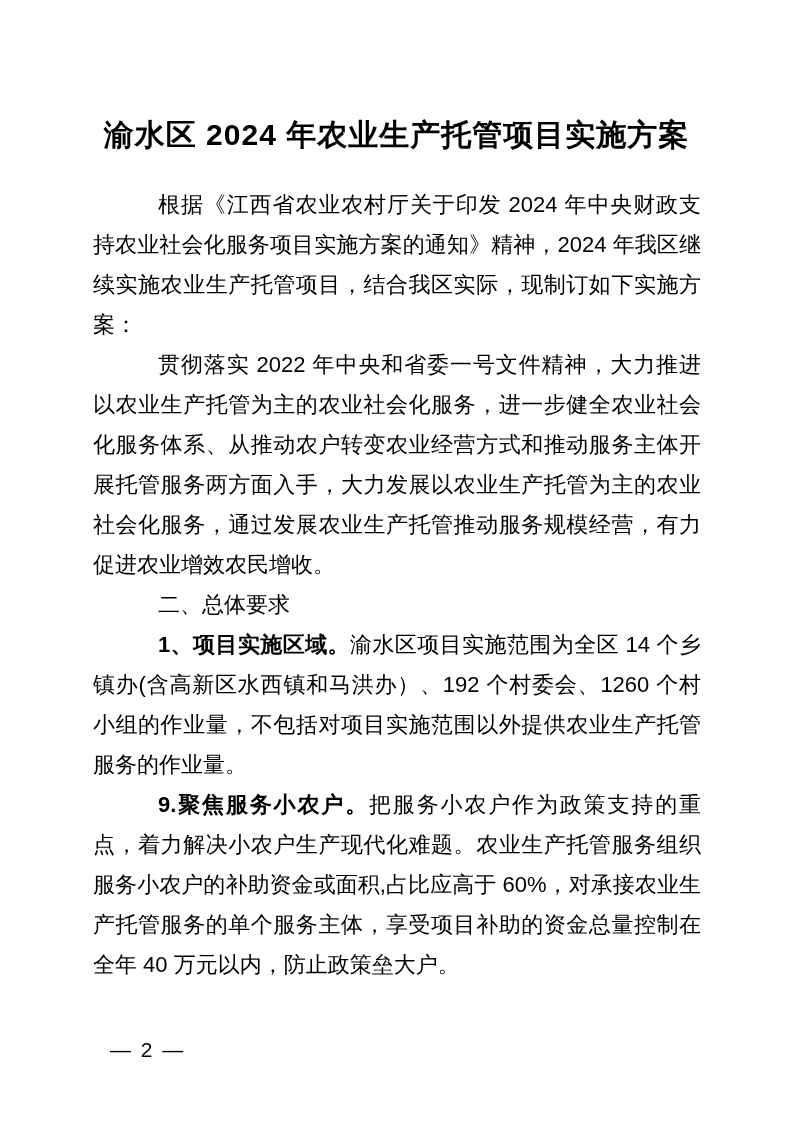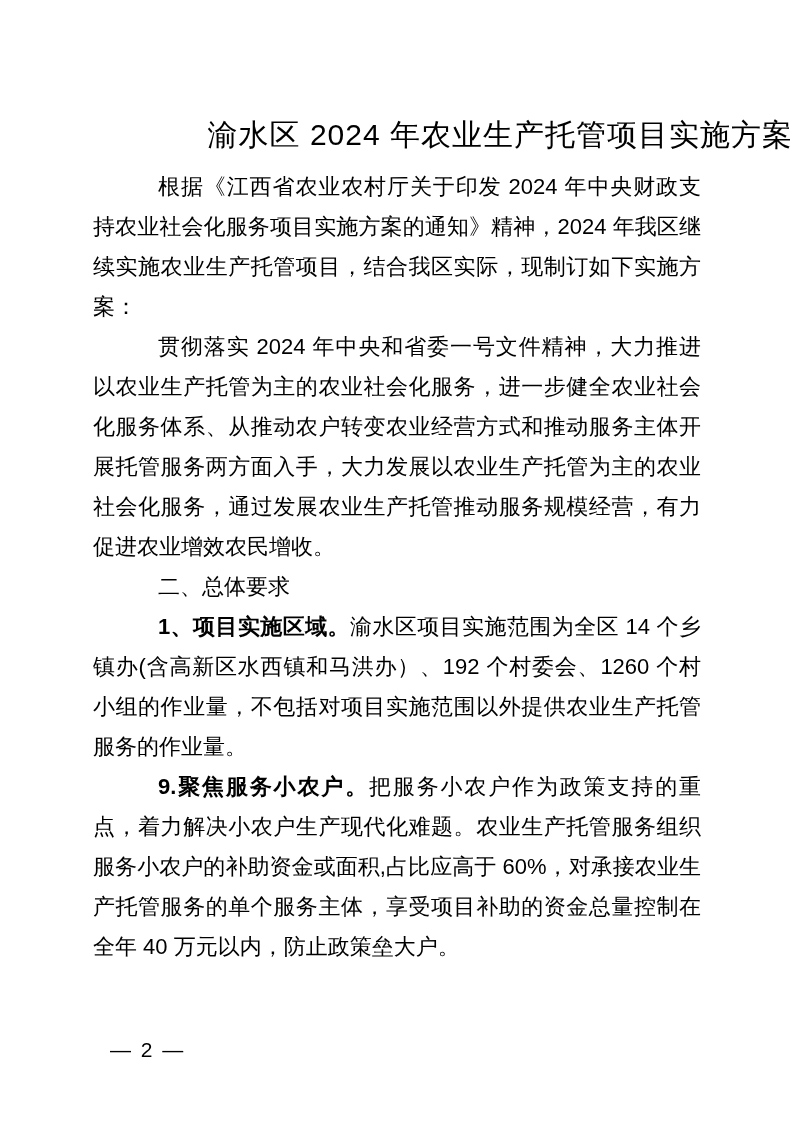--- a/index.html
+++ b/index.html
@@ -14,30 +14,30 @@
     background: #ffffff;
     overflow: hidden;
     font-family: "Liberation Sans", "DejaVu Sans", sans-serif;
     color: #000000;
   }
   .doc-title {
     position: absolute;
     top: 93px;
     left: 0;
     width: 793px;
-    text-align: right;
+    text-align: center;
     font-size: 30px;
-    font-weight: normal;
+    font-weight: bold;
     letter-spacing: 1px;
     line-height: 44px;
     white-space: nowrap;
   }
   .content {
     position: absolute;
-    top: 167px;
+    top: 185px;
     left: 93px;
     width: 608px;
     font-size: 22px;
     line-height: 40px;
     text-align: justify;
     text-justify: inter-character;
   }
   .para {
     margin: 0;
     text-indent: 65px;
@@ -68,21 +68,21 @@
 
 <div class="page">
 
   <h1 class="doc-title">渝水区 2024 年农业生产托管项目实施方案</h1>
 
   <div class="content">
 
     <p class="para">根据《江西省农业农村厅关于印发 2024 年中央财政支持农业社会化服务项目实施方案的通知》精神，2024 年我区继续实施农业生产托管项目，结合我区实际，现制订如下实施方案：</p>
 
 
-    <p class="para">贯彻落实 2024 年中央和省委一号文件精神，大力推进以农业生产托管为主的农业社会化服务，进一步健全农业社会化服务体系、从推动农户转变农业经营方式和推动服务主体开展托管服务两方面入手，大力发展以农业生产托管为主的农业社会化服务，通过发展农业生产托管推动服务规模经营，有力促进农业增效农民增收。</p>
+    <p class="para">贯彻落实 2022 年中央和省委一号文件精神，大力推进以农业生产托管为主的农业社会化服务，进一步健全农业社会化服务体系、从推动农户转变农业经营方式和推动服务主体开展托管服务两方面入手，大力发展以农业生产托管为主的农业社会化服务，通过发展农业生产托管推动服务规模经营，有力促进农业增效农民增收。</p>
 
     <p class="section-heading">二、总体要求</p>
 
     <p class="para"><b class="lead">1、项目实施区域。</b><span>渝水区项目实施范围为全区 14 个乡镇办(含高新区水西镇和马洪办）、192 个村委会、1260 个村小组的作业量，不包括对项目实施范围以外提供农业生产托管服务的作业量。</span></p>
 
     <p class="para"><b class="lead">9.聚焦服务小农户。</b><span>把服务小农户作为政策支持的重点，着力解决小农户生产现代化难题。农业生产托管服务组织服务小农户的补助资金或面积,占比应高于 60%，对承接农业生产托管服务的单个服务主体，享受项目补助的资金总量控制在全年 40 万元以内，防止政策垒大户。</span></p>
 
   </div>
 
   <div class="footer">— 2 —</div>

